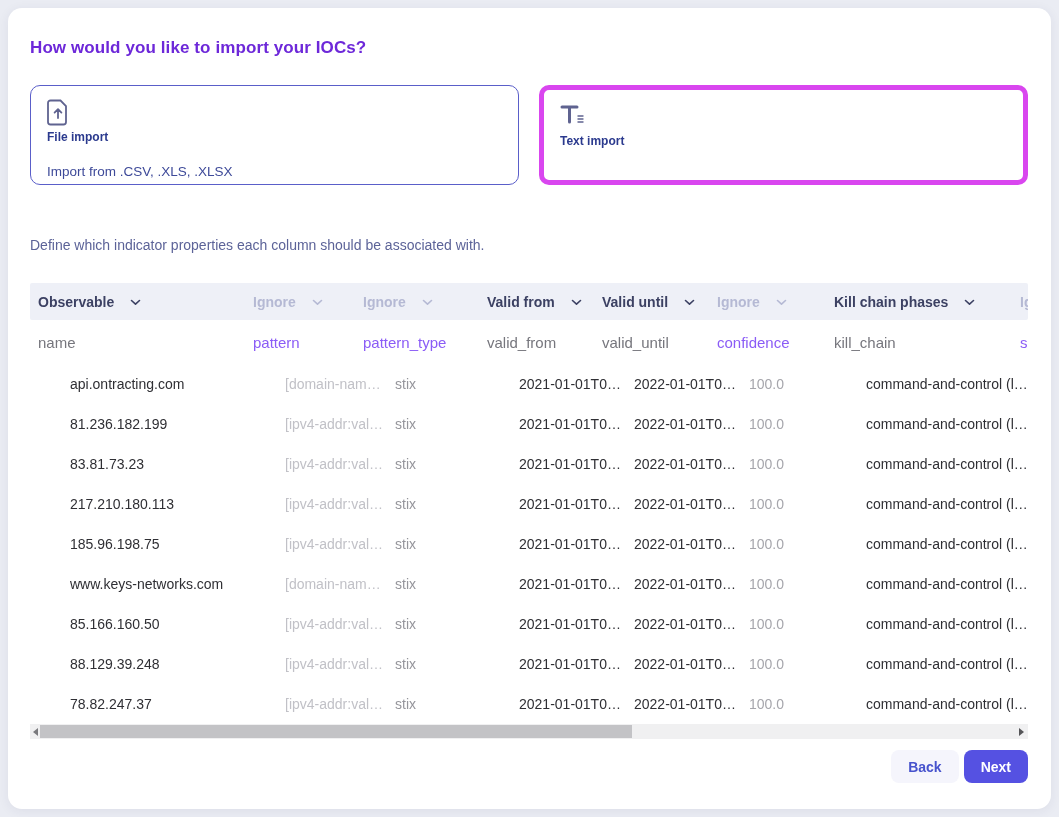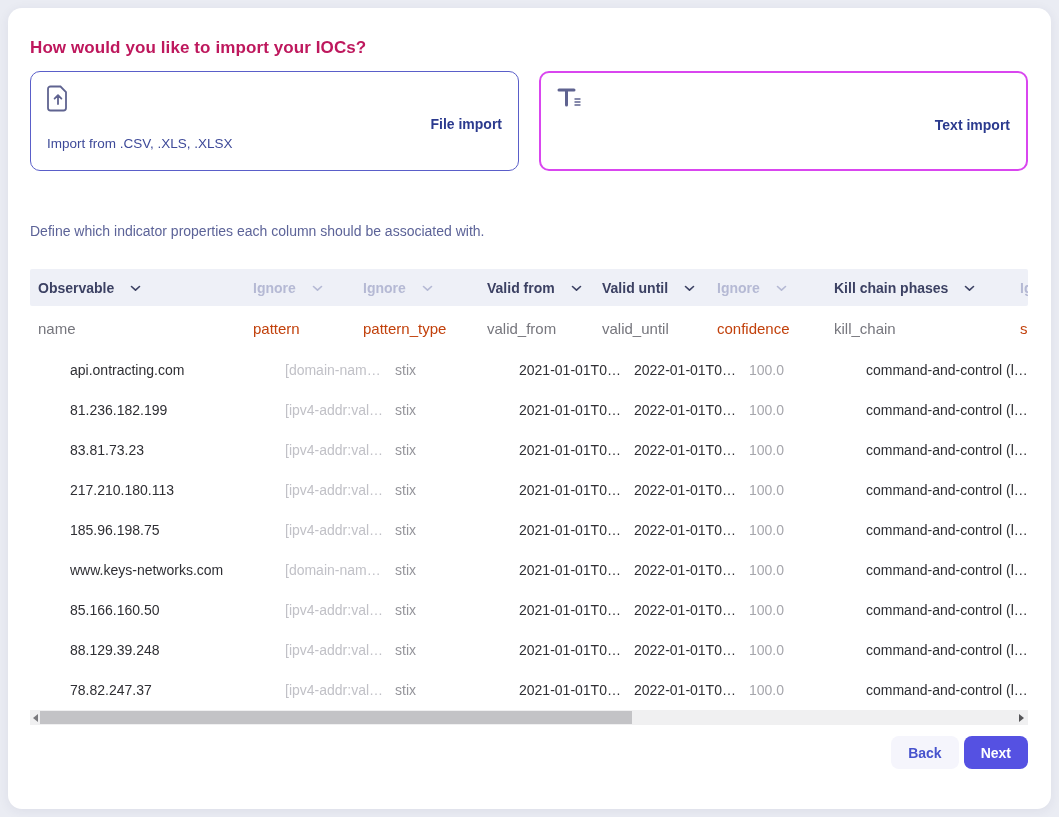--- a/index.html
+++ b/index.html
@@ -12,56 +12,56 @@
   }
   .dialog {
     position:absolute; left:8px; top:8px;
     width:1043px; height:801px;
     background:#ffffff;
     border-radius:14px;
     box-shadow:0 2px 12px rgba(40,45,90,.07);
     padding:30px 23px 0 22px;
   }
   .page-title {
-    font-size:17px; font-weight:bold; color:#be185d;
-    margin-bottom:13px; letter-spacing:.1px;
+    font-size:17px; font-weight:bold; color:#6d28d9;
+    margin-bottom:27px; letter-spacing:.1px;
   }
   .options { display:flex; gap:20px; margin-bottom:52px; }
   .option-card {
     width:489px; height:100px;
     border-radius:10px;
     padding:13px 16px;
     cursor:pointer;
     background:#fff;
   }
   .option-card.selected { border:1px solid #5a5ec9; }
-  .option-card.unselected { border:2px solid #d946ef; }
+  .option-card.unselected { border:5px solid #d946ef; }
   .option-icon { height:28px; display:flex; align-items:flex-start; color:#5f6390; margin-bottom:3px; }
-  .option-title { font-size:14px; font-weight:bold; color:#2b3a8e; margin-bottom:4px;text-align:right; }
+  .option-title { font-size:12px; font-weight:bold; color:#2b3a8e; margin-bottom:20px; }
   .option-sub { font-size:13.5px; color:#3e4a99; }
   .hint { font-size:14px; color:#5c6398; margin-bottom:30px; }
 
   .table { width:998px; overflow:hidden; }
   .trow {
     display:grid;
     grid-template-columns:215px 110px 124px 115px 115px 117px 186px minmax(0,1fr);
     padding-left:8px;
     align-items:center;
     white-space:nowrap;
   }
   .trow.header-row { height:37px; background:#eef0f7; border-radius:2px; }
   .trow.field-row  { height:44px; }
   .trow.data-row   { height:40px;margin-left:32px; }
   .hcell { display:flex; align-items:center; gap:16px; font-size:14px; font-weight:bold; cursor:pointer; }
   .hcell.mapped  { color:#3c4163; }
   .hcell.ignored { color:#b5b9d4; }
   .hcell .chev { display:inline-flex; margin-top:2px; }
   .fcell { font-size:15px; }
   .fcell.mapped  { color:#76767d; }
-  .fcell.ignored { color:#c2410c; }
+  .fcell.ignored { color:#8b5cf6; }
   .cell { font-size:14px; }
   .cell.dark     { color:#2f2f34; }
   .cell.light    { color:#c1c1c7; }
   .cell.mid      { color:#95959b; }
   .cell.midlight { color:#a6a6ac; }
 
   .hscrollbar {
     position:relative; width:998px; height:15px;
     background:#f0f0f1; margin-top:0;
   }

